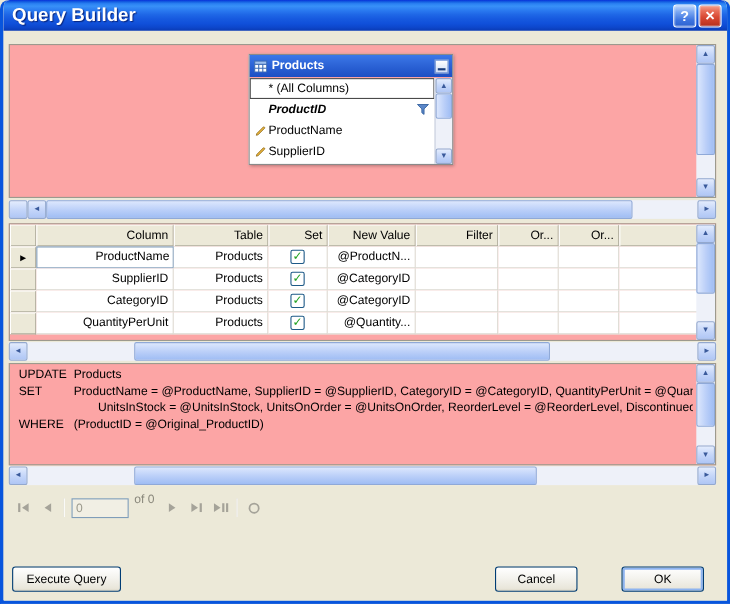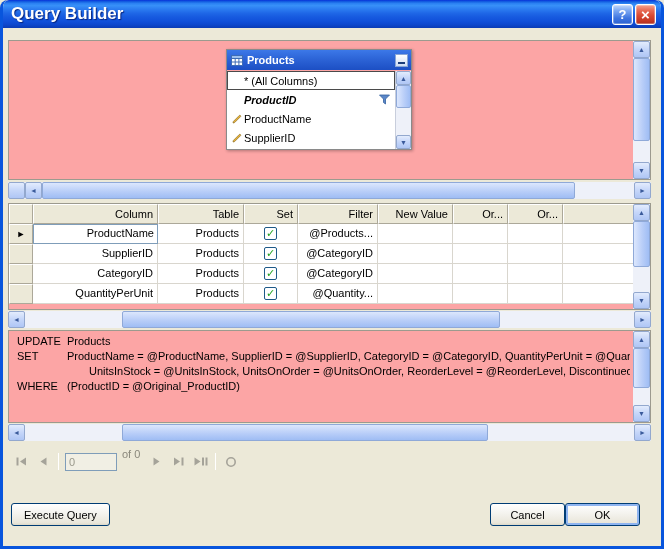--- a/index.html
+++ b/index.html
@@ -83,21 +83,21 @@
   .stx{flex:1;overflow:hidden;}
   .cont .stx{padding-left:22px;}
   
   .navbar{display:flex;align-items:center;height:25px;padding-left:3px;gap:1px;}
   .nav-btn{width:21px;height:21px;display:flex;align-items:center;justify-content:center;border-radius:2px;}
   .nav-box{width:52px;height:18px;border:1px solid #7F9DB9;background:#F1EFE4;color:#9A998C;
     font-family:inherit;font-size:11px;padding:0 3px;margin:0 2px;}
   .nav-label{color:#8A887C;margin:0 5px 16px 2px;}
   .nav-sep{width:1px;height:17px;background:#C9C6B8;border-right:1px solid #fff;margin:0 3px;}
   
-  .btnrow{display:flex;align-items:center;padding:0 2px 20px 3px;margin-top:auto;}
+  .btnrow{display:flex;align-items:center;padding:0 2px 8px 3px;margin-top:auto;gap:40px;}
   .btn{height:23px;border:1px solid #003C74;border-radius:3px;
     background:linear-gradient(180deg,#FFFFFF 0%,#F4F3EE 45%,#E9E6DA 90%,#DCD8C8 100%);
     display:flex;align-items:center;justify-content:center;font-size:11px;padding:0 12px;cursor:default;}
   .btn.default{box-shadow:inset 0 0 0 2px #8EB4F0;}
   .w75{width:75px;padding:0;}
   .spacer{flex:1;}
   .mr8{margin-right:9px;}
   svg{display:block;}
 </style>
 </head>
@@ -212,39 +212,39 @@
           <span class="arr">►</span>
         </div>
     </div>
 
     <div class="pane grid-pane mt4">
       <div class="grow">
         <div class="gsel"></div>
         <div class="gh">Column</div>
         <div class="gh">Table</div>
         <div class="gh">Set</div>
+        <div class="gh">New Value</div>
         <div class="gh">Filter</div>
-        <div class="gh">New Value</div>
         <div class="gh">Or...</div>
         <div class="gh">Or...</div>
         <div class="gh"></div>
       </div>
 
       <div class="grow">
         <div class="gsel">
             <span class="marker">►</span>
           </div>
         <div class="gc selcell">ProductName</div>
         <div class="gc">Products</div>
         <div class="gc center">
           <span class="checkbox">
               <span class="chk">✓</span>
             </span>
         </div>
-        <div class="gc">@Products...</div>
+        <div class="gc">@ProductN...</div>
         <div class="gc"></div>
         <div class="gc"></div>
         <div class="gc"></div>
         <div class="gc"></div>
       </div>
 
       <div class="grow">
         <div class="gsel"></div>
         <div class="gc">SupplierID</div>
         <div class="gc">Products</div>

